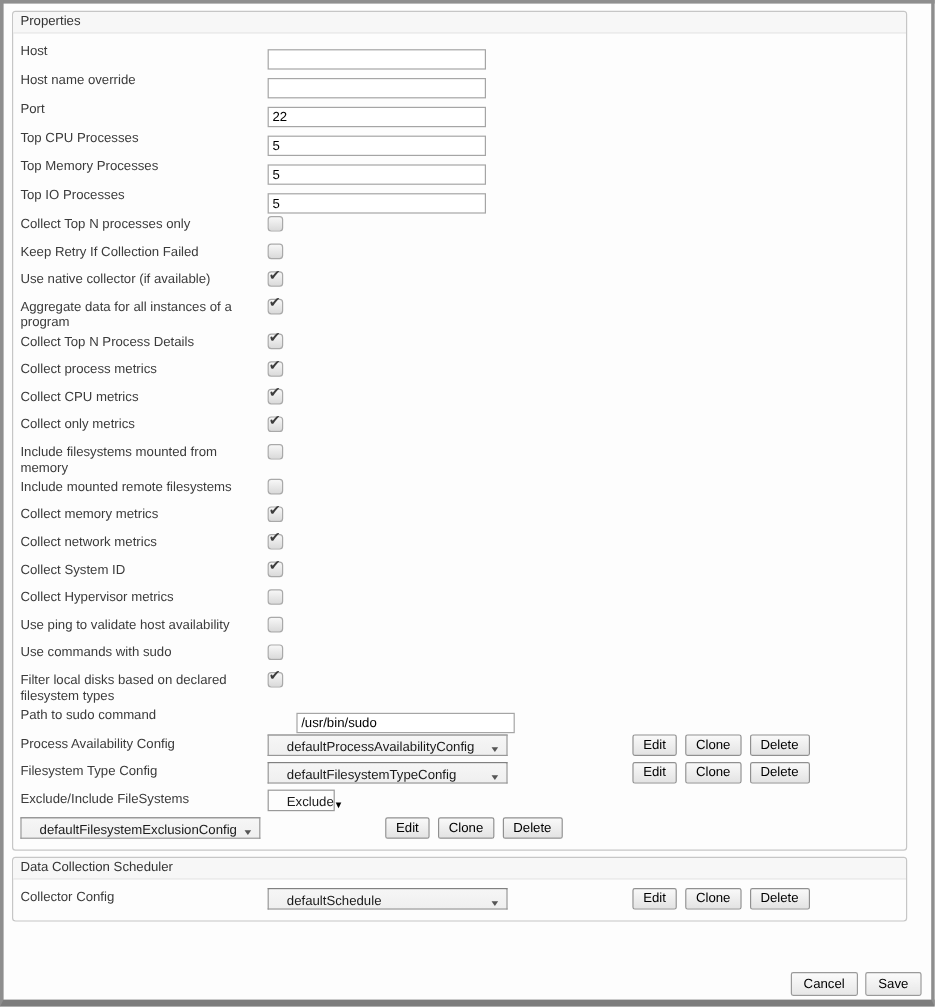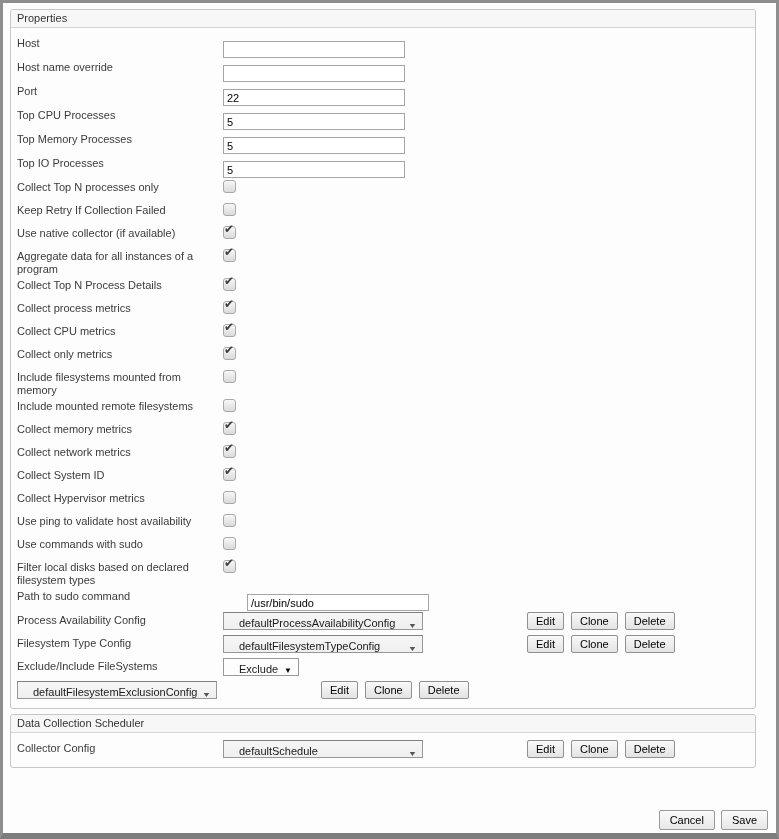--- a/index.html
+++ b/index.html
@@ -48,21 +48,21 @@
     font-size:12px;color:#3d3d3d;line-height:13px;
   }
   .dd{
     width:200px;height:18px;box-sizing:border-box;margin-top:1px;
     border:1px solid #979797;border-top-color:#808080;
     background:linear-gradient(#f6f6f6,#efefef);
     display:flex;align-items:flex-end;justify-content:space-between;
     padding:0 6px 0 15px;color:#1a1a1a;cursor:default;
   }
   .dd .arrow{font-size:7px;color:#555;transform:scaleX(1.35);}
-  .dd.small{width:76px;background:#fdfdfd;border-color:#999;}
+  .dd.small{width:56px;background:#fdfdfd;border-color:#999;}
   .dd.small .arrow{font-size:8px;color:#000;transform:none;}
   .actions{margin-left:104px;display:flex;gap:7px;}
   .mini{
     height:18px;min-width:34px;padding:0 8px;margin-top:1px;
     font:11px "Liberation Sans","DejaVu Sans",sans-serif;color:#000;
     background:linear-gradient(#f9f9f9,#e3e3e3);
     border:1px solid #909090;border-radius:2px;cursor:default;
   }
   .footer{position:absolute;right:8px;bottom:3px;display:flex;gap:6px;}
   .btn{

